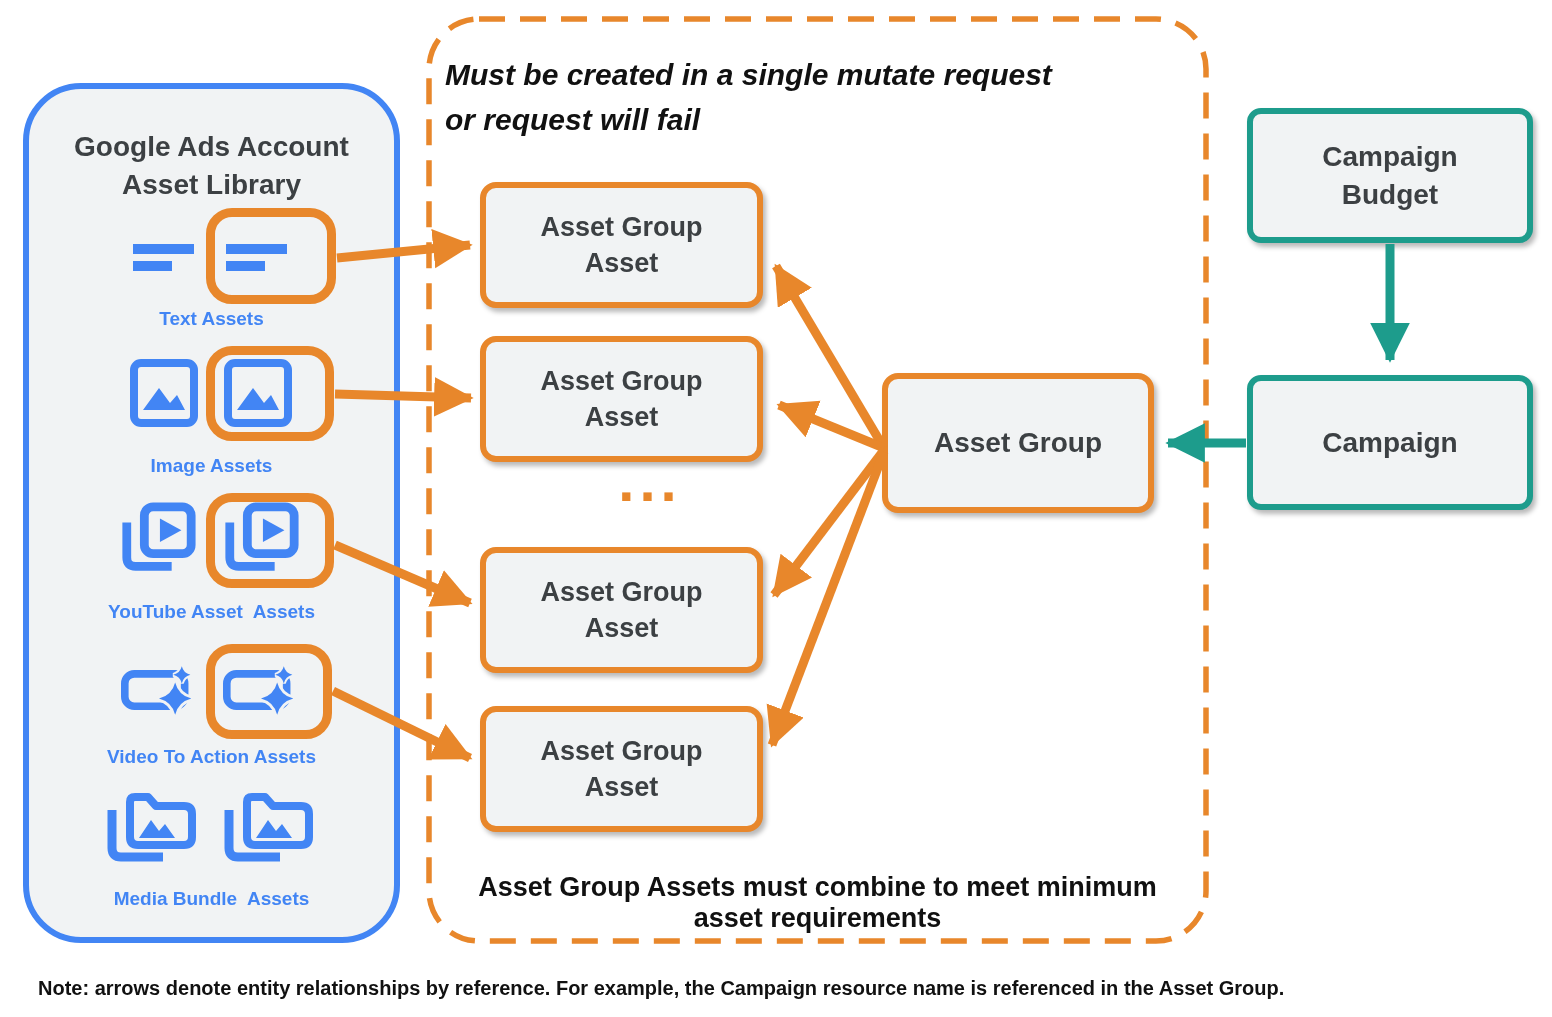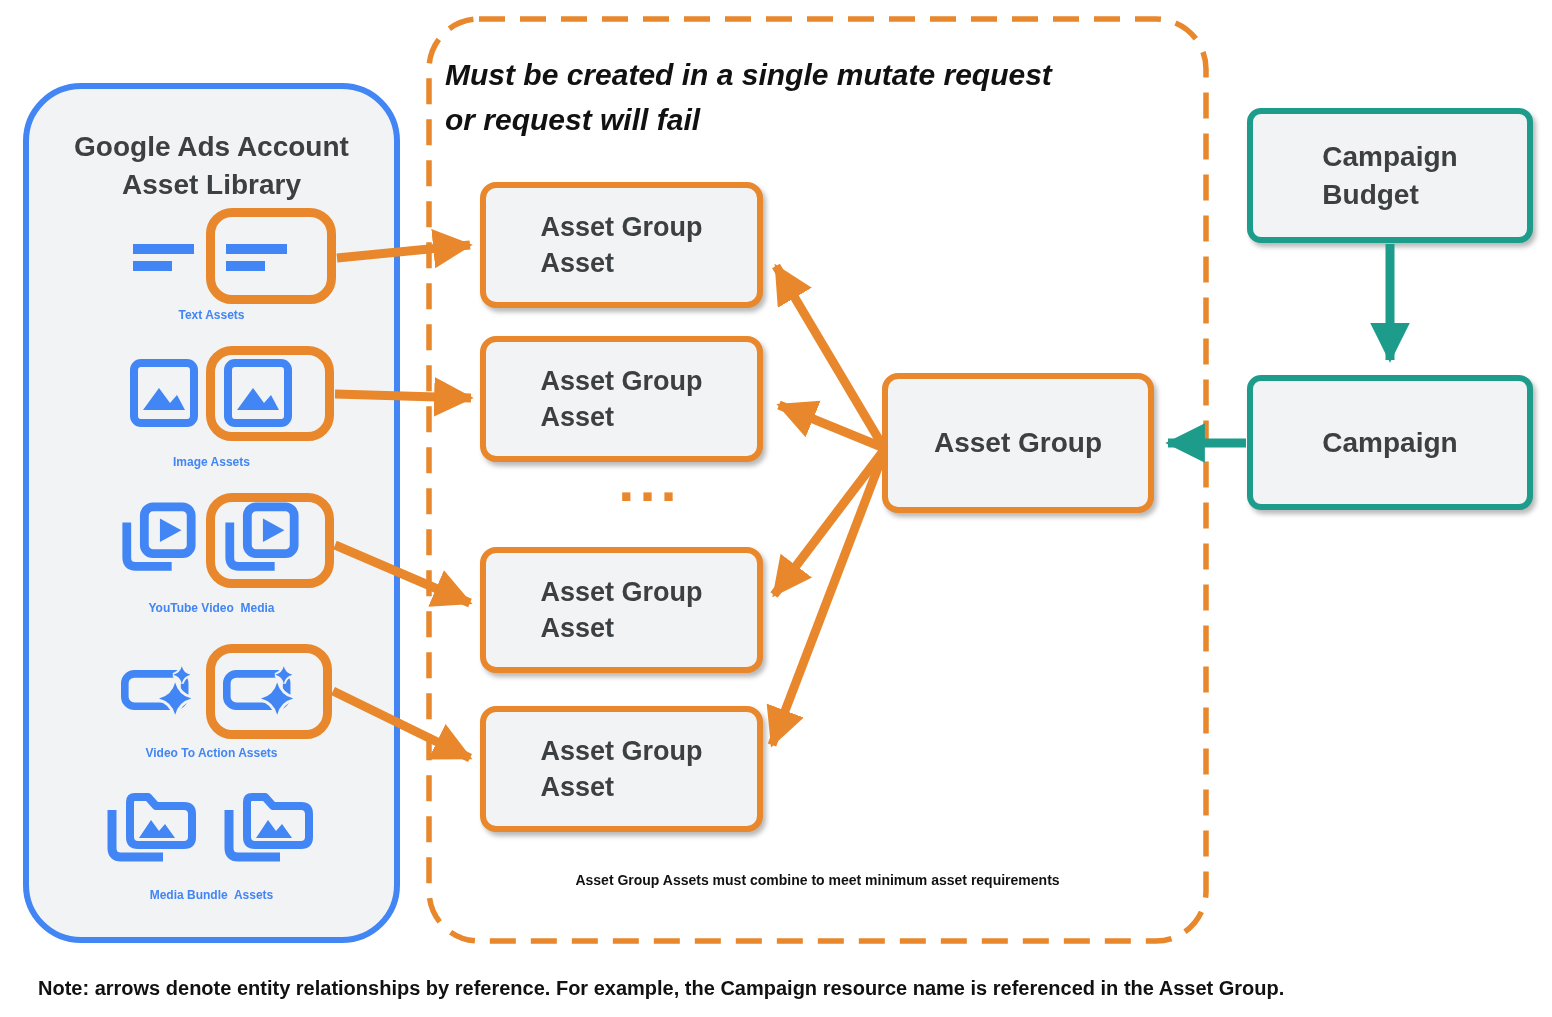--- a/index.html
+++ b/index.html
@@ -11,44 +11,44 @@
   .stage{position:relative;width:1552px;height:1017px;background:#fff;overflow:hidden;
          font-family:"Liberation Sans",sans-serif;}
 
   
   .left-panel{position:absolute;left:23px;top:83px;width:377px;height:860px;
     box-sizing:border-box;border:6px solid var(--blue);border-radius:58px;
     background:var(--panel_fill);}
   .panel-title{position:absolute;left:23px;top:112px;width:377px;text-align:center;
     font-size:28px;font-weight:bold;color:var(--text_dark);line-height:38px;white-space:pre-line;margin-top:16px;}
   .asset-label{position:absolute;left:23px;width:377px;text-align:center;
-    font-size:12px;font-weight:bold;color:var(--blue);white-space:pre;}
+    font-size:19px;font-weight:bold;color:var(--blue);white-space:pre;}
   .lab1{top:308px}.lab2{top:455px}.lab3{top:601px}.lab4{top:746px}.lab5{top:888px}
   .ring{position:absolute;box-sizing:border-box;border:9px solid var(--orange);border-radius:26px;}
   .ring1{left:206px;top:208px;width:130px;height:96px;}
   .ring2{left:206px;top:346px;width:128px;height:95px;}
   .ring3{left:206px;top:493px;width:128px;height:95px;}
   .ring4{left:206px;top:644px;width:126px;height:95px;}
   .icon{position:absolute;}
   .icon .st{stroke:var(--blue);fill:none;}
   .icon .fl{fill:var(--blue);}
   .icon .cut{fill:var(--blue);stroke:var(--panel_fill);paint-order:stroke;}
 
   
   .dashed-svg{position:absolute;left:425px;top:15px;width:785px;height:930px;}
   .dashed-svg rect{fill:#ffffff;stroke:var(--orange);stroke-width:5.5;stroke-dasharray:26 15;}
   .mutate-title{position:absolute;left:445px;top:52px;width:745px;text-align:left;
     font-size:30px;font-weight:bold;font-style:italic;color:var(--text_black);
     line-height:45px;white-space:pre-line;}
   .mutate-footnote{position:absolute;left:445px;top:872px;width:745px;text-align:center;
-    font-size:14px;font-weight:bold;color:var(--text_black);}
+    font-size:27px;font-weight:bold;color:var(--text_black);}
 
   
   .ebox{position:absolute;box-sizing:border-box;background:var(--box_fill);
-    display:flex;align-items:center;justify-content:center;text-align:left;
+    display:flex;align-items:center;justify-content:center;text-align:center;
     font-weight:bold;color:var(--text_dark);white-space:pre-line;
     box-shadow:3px 4px 5px rgba(0,0,0,0.28);}
   .aga{left:480px;width:283px;height:126px;border:6px solid var(--orange);
     border-radius:16px;font-size:27px;line-height:36px;}
   .aga1{top:182px}.aga2{top:336px}.aga3{top:547px}.aga4{top:706px}
   .asset-group{left:882px;top:373px;width:272px;height:140px;border:6px solid var(--orange);
     border-radius:16px;font-size:28px;}
   .tealbox{border:6px solid var(--teal);border-radius:14px;font-size:28px;line-height:38px;}
   .budget{left:1247px;top:108px;width:286px;height:135px;}
   .campaign{left:1247px;top:375px;width:286px;height:135px;}
@@ -100,21 +100,21 @@
     <path class="st" d="M9 23 V59 Q9 68 18 68 H55" stroke-width="9"></path>
     <rect class="st" x="27" y="7" width="48" height="48" rx="9" stroke-width="9"></rect>
     <path class="fl" d="M43 19 L65 31 L43 43 Z"></path>
   </svg>
   <div class="ring ring3"></div>
   <svg class="icon" style="left:221px;top:500px" width="80" height="80" viewBox="0 0 82 82">
     <path class="st" d="M9 23 V59 Q9 68 18 68 H55" stroke-width="9"></path>
     <rect class="st" x="27" y="7" width="48" height="48" rx="9" stroke-width="9"></rect>
     <path class="fl" d="M43 19 L65 31 L43 43 Z"></path>
   </svg>
-  <div class="asset-label lab3">YouTube Video  Media</div>
+  <div class="asset-label lab3">YouTube Asset  Assets</div>
 
   <svg class="icon" style="left:121px;top:664px" width="76" height="54" viewBox="0 0 80 56">
     <rect class="st" x="4" y="10" width="63" height="34" rx="10" stroke-width="8"></rect>
     <path class="cut" stroke-width="6" d="M57 19 Q60.5 32.5 74 36 Q60.5 39.5 57 53 Q53.5 39.5 40 36 Q53.5 32.5 57 19 Z"></path>
     <path class="cut" stroke-width="4" d="M64 2 Q65.8 9.2 73 11 Q65.8 12.8 64 20 Q62.2 12.8 55 11 Q62.2 9.2 64 2 Z"></path>
   </svg>
   <div class="ring ring4"></div>
   <svg class="icon" style="left:223px;top:664px" width="76" height="54" viewBox="0 0 80 56">
     <rect class="st" x="4" y="10" width="63" height="34" rx="10" stroke-width="8"></rect>
     <path class="cut" stroke-width="6" d="M57 19 Q60.5 32.5 74 36 Q60.5 39.5 57 53 Q53.5 39.5 40 36 Q53.5 32.5 57 19 Z"></path>

